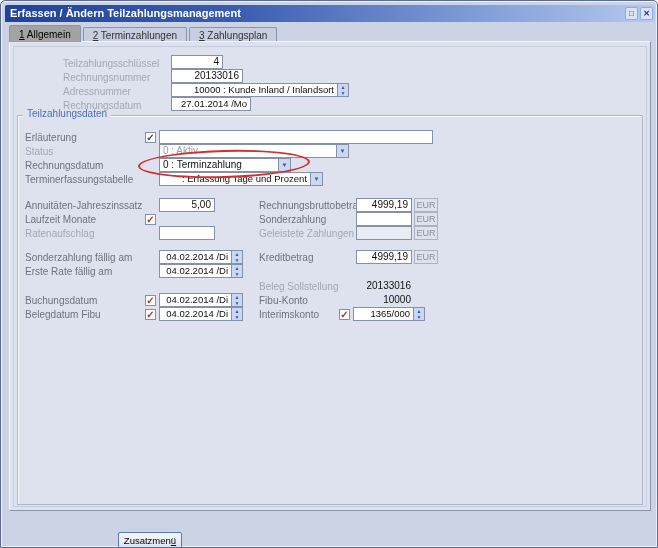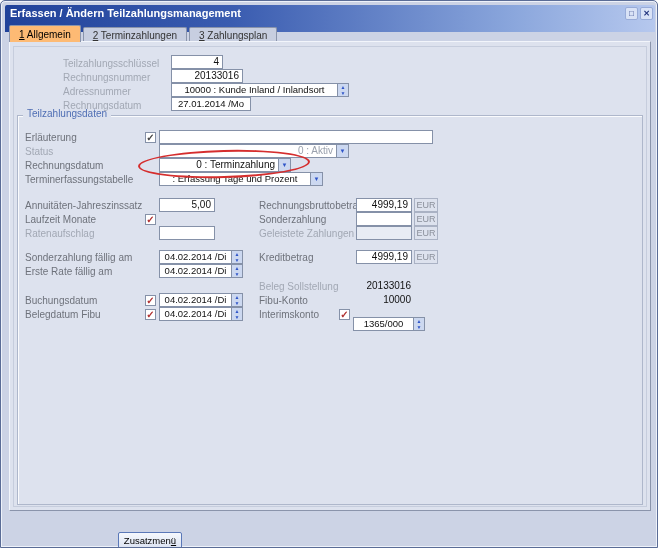--- a/index.html
+++ b/index.html
@@ -2,57 +2,57 @@
 <html><head>
 <meta charset="utf-8">
 <style>
   * { margin:0; padding:0; box-sizing:border-box; }
   body { font-family:"Liberation Sans", sans-serif; background:#ffffff; }
 
   .win { position:relative; width:658px; height:548px; background:#ccd3e5;
          border:1px solid #5a6c96; border-radius:5px 5px 0 0; overflow:hidden;
          box-shadow: inset 0 0 0 1px #eef2fa; }
 
-  .titlebar { position:absolute; left:4px; top:4px; width:650px; height:27px;
+  .titlebar { position:absolute; left:4px; top:4px; width:650px; height:17px;
               background:linear-gradient(to right,#20429a 0%,#3a5cb0 35%,#8aa6dc 78%,#b6c8ee 100%);
               color:#fff; font-size:11px; font-weight:bold; line-height:17px;
               padding-left:5px; border-radius:2px 2px 0 0; }
   .tb-btn { position:absolute; top:2px; width:13px; height:13px; background:#d9e2f6;
             border:1px solid #98abd8; color:#21337d; font-size:8px; line-height:11px;
             text-align:center; border-radius:2px; cursor:default; }
   .tb-dock { right:17px; }
   .tb-close { right:2px; }
 
   .tabs { position:absolute; left:8px; top:24px; height:17px; display:flex; align-items:flex-end; }
   .tab { height:15px; padding:0 9px; font-size:10px; color:#333; background:#c7cee0;
          border:1px solid #8a94ab; border-bottom:none; border-radius:2px 2px 0 0;
          margin-right:2px; line-height:15px; white-space:nowrap; }
-  .tab.active { height:17px; line-height:17px; background:#fdba74; color:#000; z-index:3; position:relative; }
+  .tab.active { height:17px; line-height:17px; background:#a3a3a3; color:#000; z-index:3; position:relative; }
   .tab .num { text-decoration:underline; }
 
   .panel { position:absolute; left:8px; top:40px; width:642px; height:470px; background:#dde2ee;
            border:1px solid; border-color:#f2f5fb #8a94ab #8a94ab #f2f5fb; z-index:1; }
   .innerframe { position:absolute; left:12px; top:45px; width:634px; height:461px;
                 border:1px solid #c6cddd; z-index:1; }
 
   .groupbox { position:absolute; left:16px; top:114px; width:626px; height:390px;
               border:1px solid #aeb7cb; box-shadow: inset 1px 1px 0 rgba(255,255,255,.85); z-index:2; }
   .grouplabel { position:absolute; left:22px; top:107px; background:#dde2ee; padding:0 4px;
                 font-size:10px; color:#4f6eb4; z-index:3; }
 
   .lb { position:absolute; font-size:10px; color:#6e727b; height:13px; line-height:13px;
         white-space:nowrap; z-index:4; }
   .lb.dis { color:#a2a8b4; }
 
   .fld { position:absolute; height:14px; background:#fff; border:1px solid #8591a8;
          font-size:10px; color:#111; z-index:4; }
-  .fld .txt { display:block; height:100%; line-height:12px; padding:0 3px; overflow:hidden; white-space:nowrap;text-align:right; }
+  .fld .txt { display:block; height:100%; line-height:12px; padding:0 3px; overflow:hidden; white-space:nowrap; }
   .fld .txt.r { text-align:right; }
   .fld .txt.c { text-align:center; }
-  .fld .txt.sm { font-size:9.5px; }
+  .fld .txt.sm { font-size:9.5px;text-align:right; }
   .fld.dis { background:#e8ecf4; }
   .fld .txt.gray { color:#9aa1ad; }
   .fld.withspin .txt { margin-right:11px; }
   .fld.witharrow .txt { margin-right:12px; }
 
   .arrowbtn { position:absolute; right:0; top:0; bottom:0; width:12px; background:#ccd8f0;
               border-left:1px solid #8591a8; color:#2f55c8; font-size:6px; line-height:12px;
               text-align:center; cursor:default; }
   .spinner { position:absolute; right:0; top:0; bottom:0; width:11px; background:#ccd8f0;
              border-left:1px solid #8591a8; display:flex; flex-direction:column; }
@@ -226,21 +226,21 @@
   <span class="chk ckred" style="left:144px;top:308px"><i>✓</i></span>
   <div class="fld withspin" style="left:158px;top:306px;width:84px">
     <span class="txt c sm">04.02.2014 /Di</span>
     <span class="spinner">
         <i>▲</i>
         <i>▼</i>
       </span>
   </div>
   <div class="lb" style="left:258px;top:307px">Interimskonto</div>
   <span class="chk ckred" style="left:338px;top:308px"><i>✓</i></span>
-  <div class="fld withspin" style="left:352px;top:316px;width:72px">
+  <div class="fld withspin" style="left:352px;top:306px;width:72px">
     <span class="txt c sm">1365/000</span>
     <span class="spinner">
         <i>▲</i>
         <i>▼</i>
       </span>
   </div>
 
   <div class="btn" style="left:117px;top:531px;width:64px">
     <span>Zusatzmen</span><span class="mn">ü</span>
   </div>

